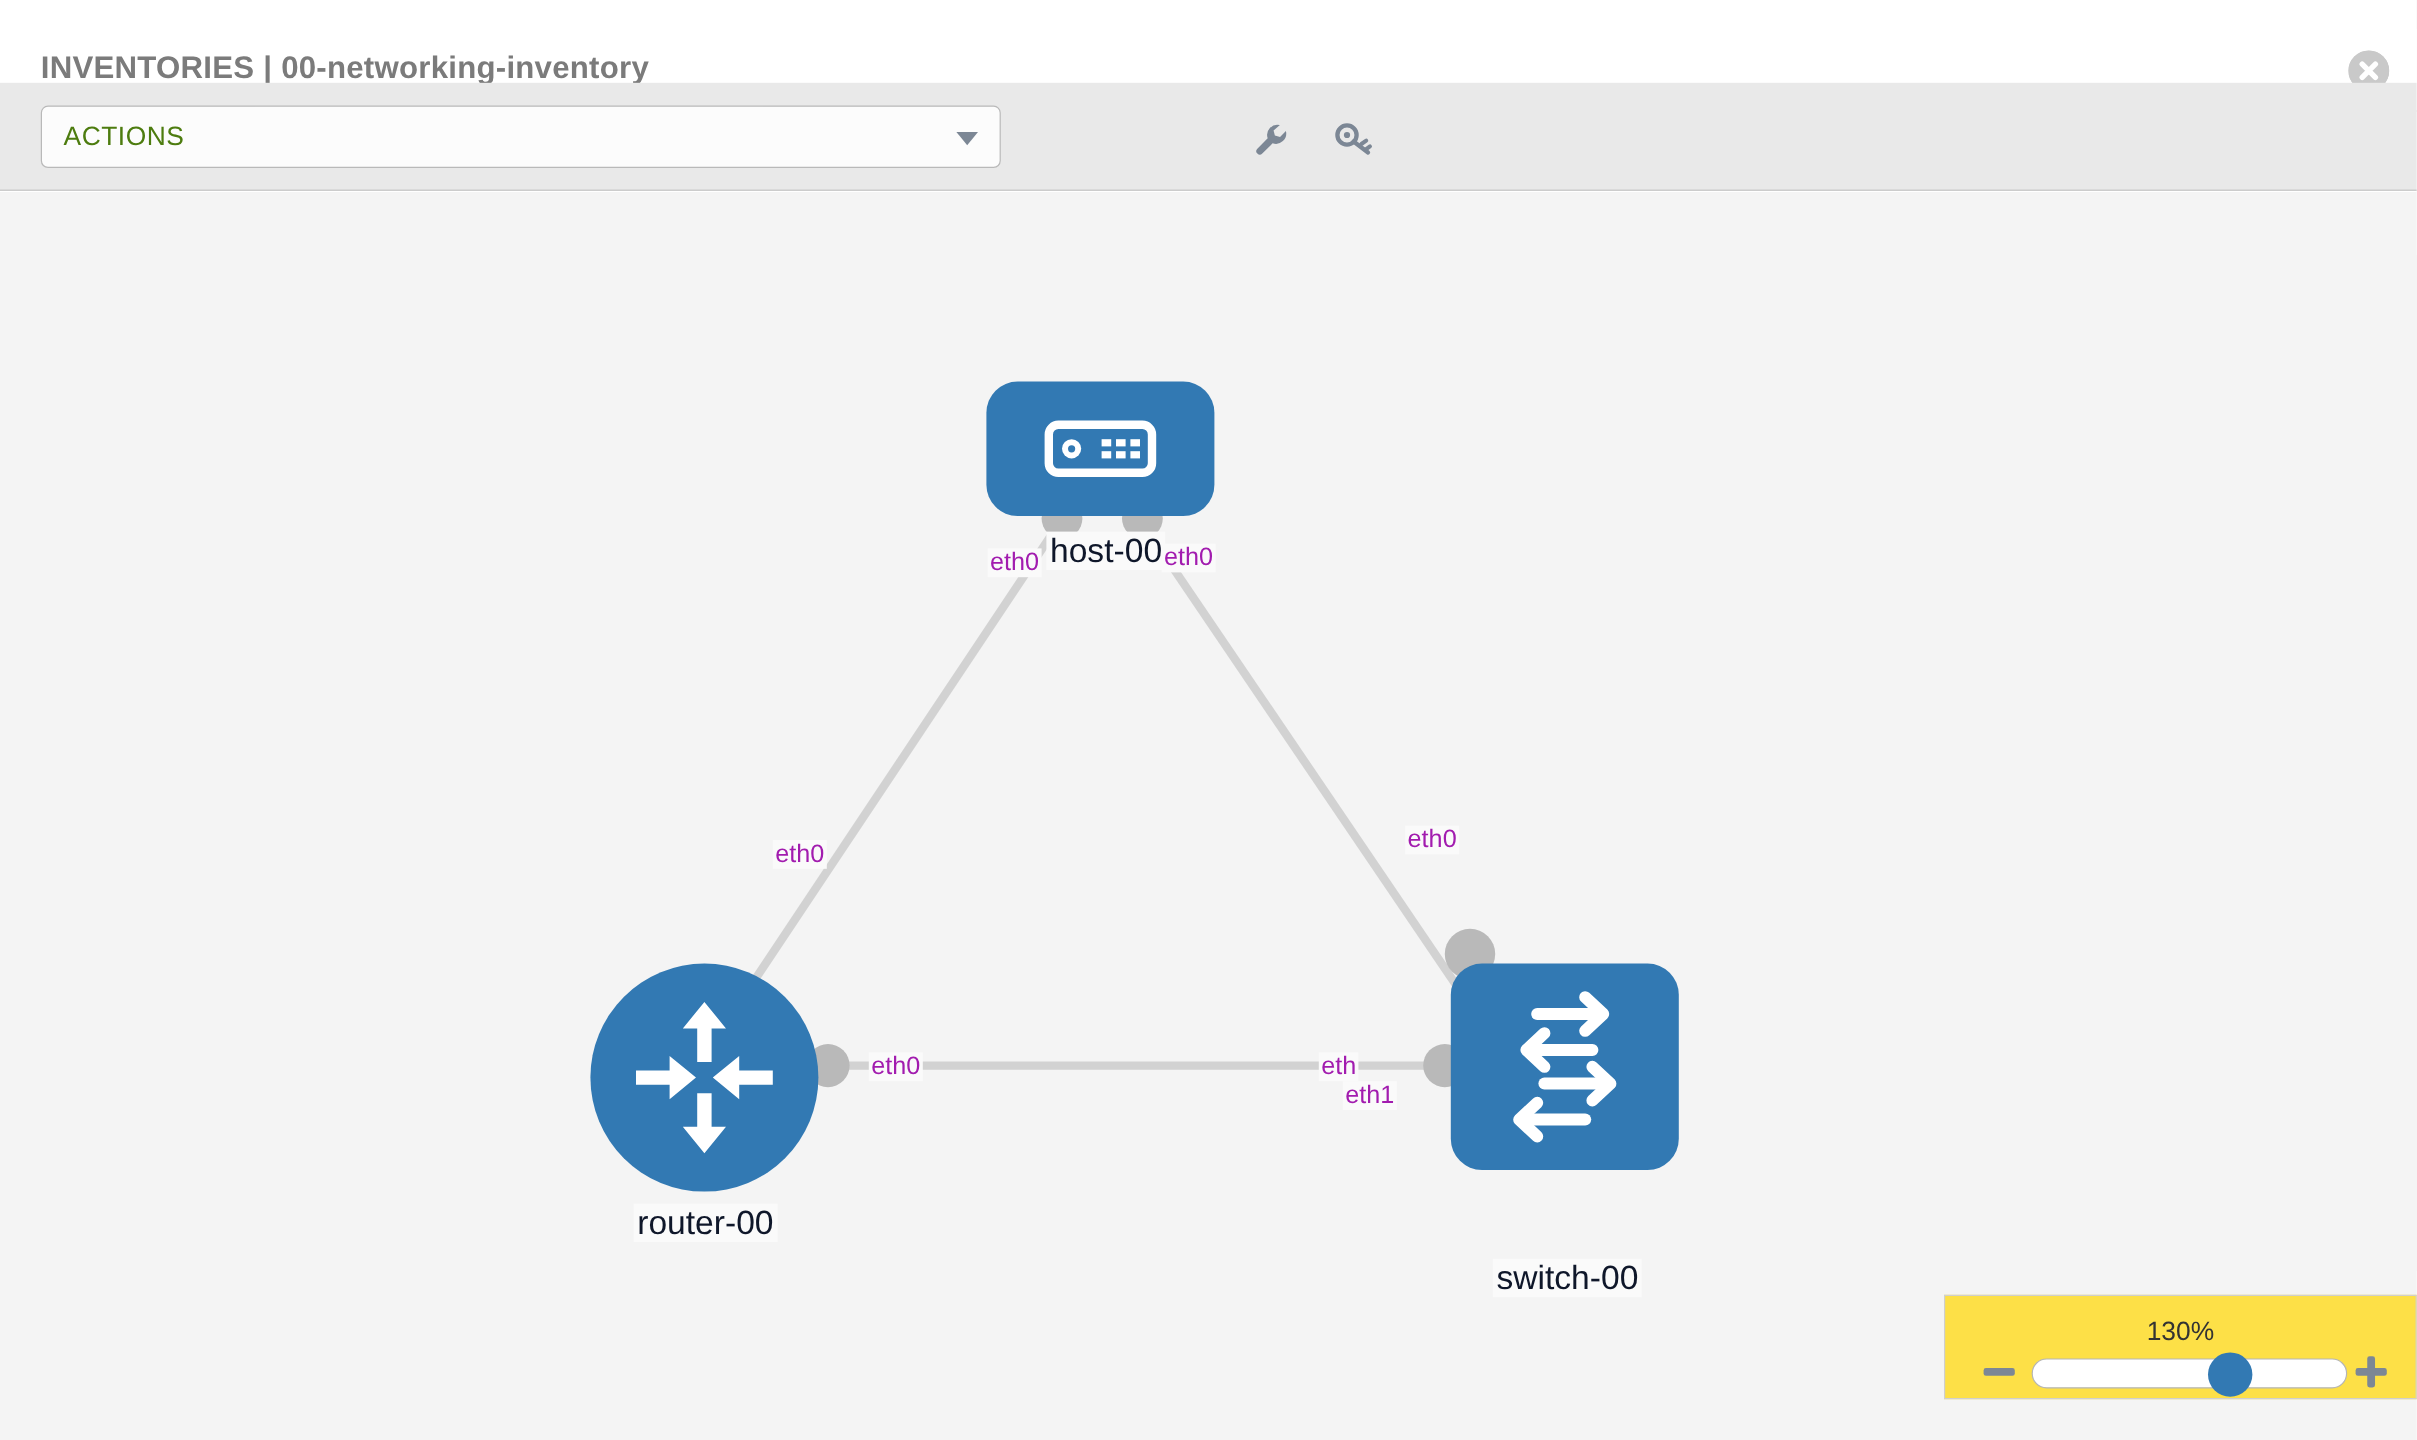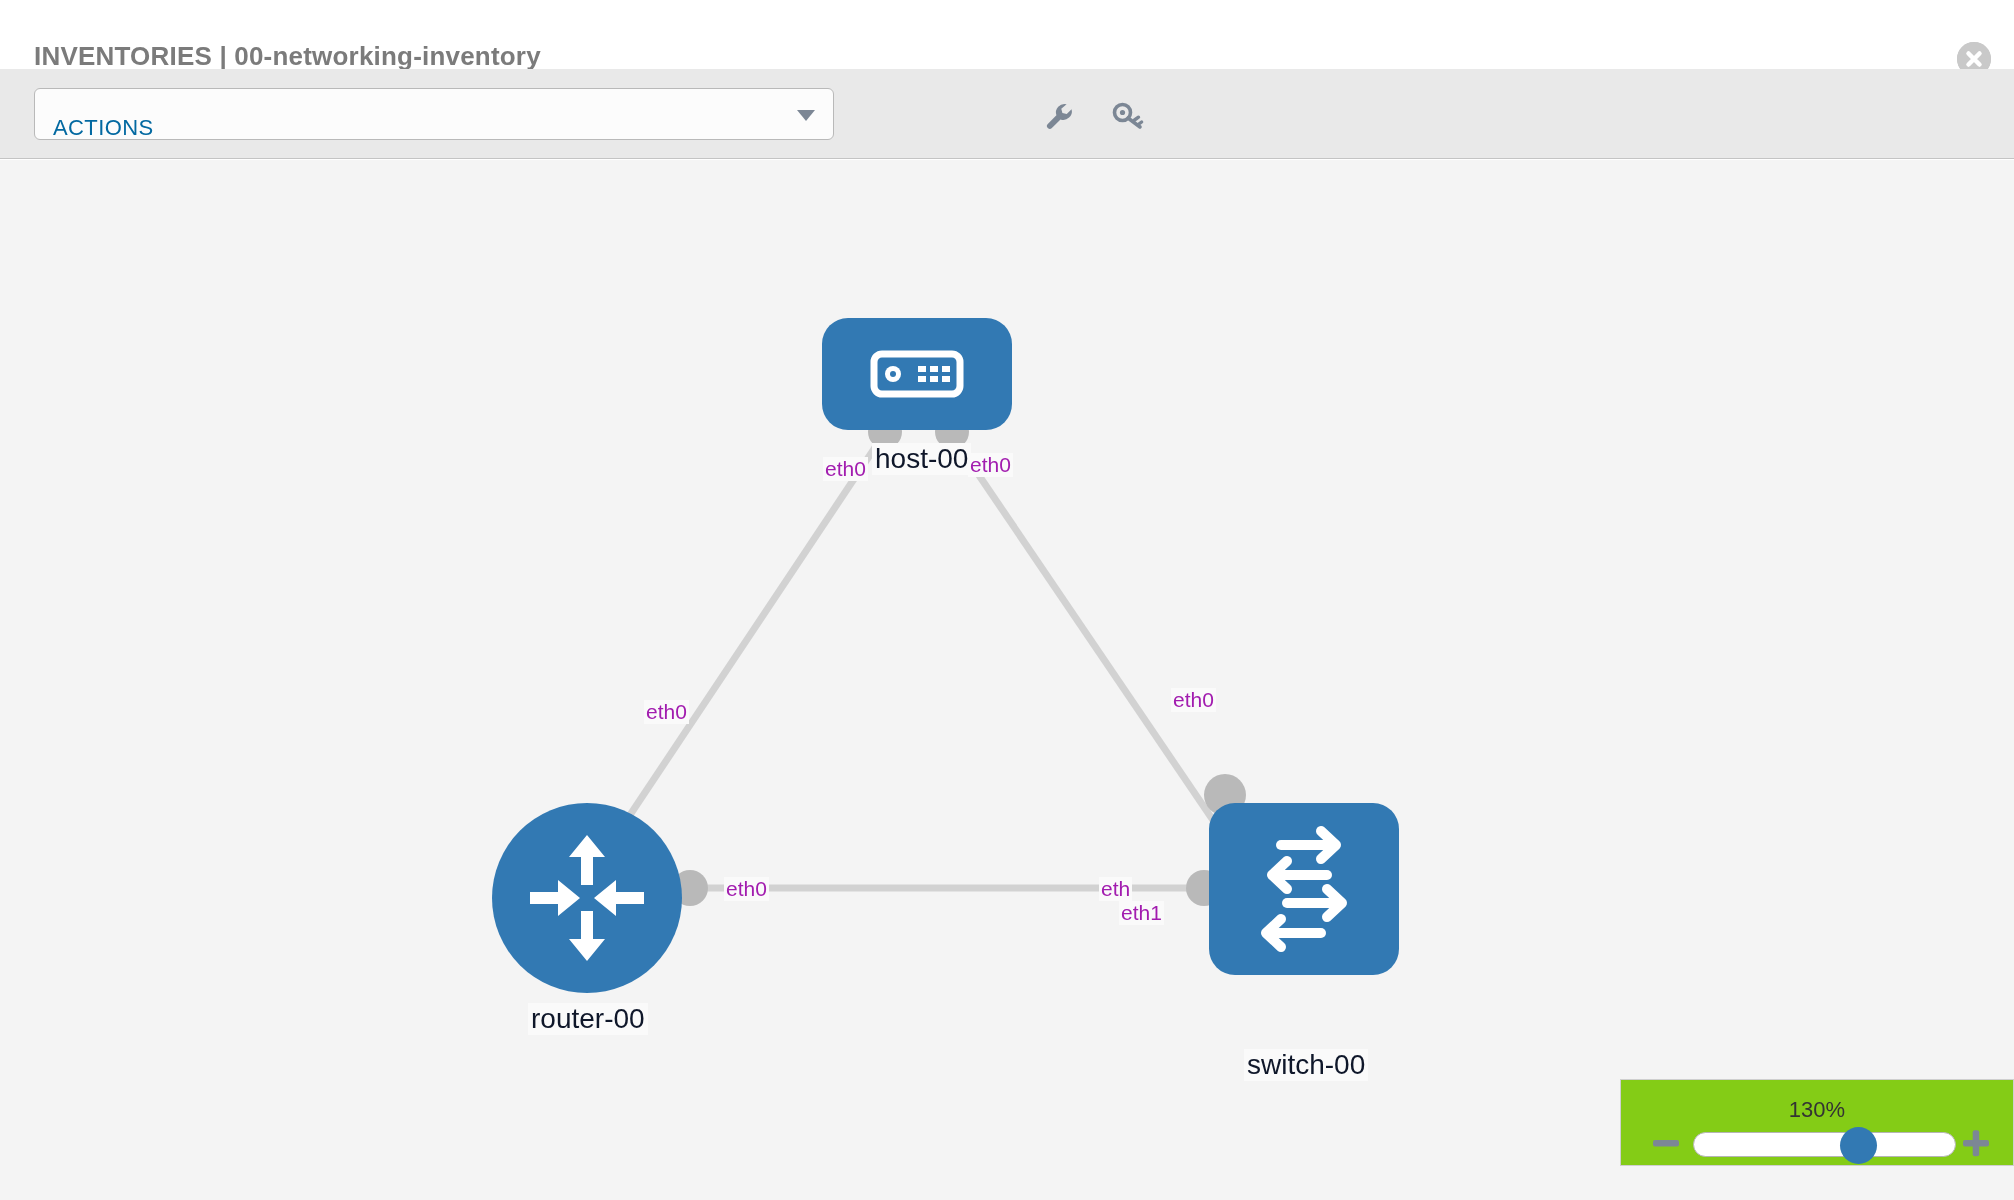--- a/index.html
+++ b/index.html
@@ -31,22 +31,22 @@
   .toolbar {
     position: absolute; left: 0; top: 69px; width: 2014px; height: 90px;
     background: #e9e9e9; border-bottom: 1px solid #c4c4c4;
   }
   .select-box {
     position: absolute; background: #fcfcfc;
     border: 1px solid #b9b9b9; border-radius: 6px;
     height: 52px; cursor: pointer;
   }
   .select-box .sel-text {
-    position: absolute; left: 18px; top: 26px;
-    font-size: 22px; color: #0369a1; letter-spacing: .4px;
+    position: absolute; left: 18px; top: 12px;
+    font-size: 22px; color: #4d7c0f; letter-spacing: .4px;
   }
   .caret {
     position: absolute; right: 18px; top: 21px;
     width: 0; height: 0;
     border-left: 9px solid transparent;
     border-right: 9px solid transparent;
     border-top: 11px solid #7c8795;
   }
   #actions-select { left: 34px; top: 19px; width: 800px; }
   #search-select  { left: 1180px; top: 19px; width: 800px; }
@@ -86,21 +86,21 @@
   #node-router { left: 492px;  top: 643px; width: 190px; height: 190px; border-radius: 50%; }
 
   .connector {
     position: absolute; background: #b9b9b9; border-radius: 50%;
   }
 
   
   .zoom-widget {
     position: absolute; left: 1620px; top: 1079px;
     width: 394px; height: 87px;
-    background: #84cc16; border: 1px solid #cfcfcf;
+    background: #fde047; border: 1px solid #cfcfcf;
   }
   .zoom-level {
     position: absolute; left: 0; right: 0; top: 17px;
     text-align: center; font-size: 22px; color: #333;
   }
   .zoom-minus, .zoom-plus {
     position: absolute; top: 46px; cursor: pointer;
     width: 34px; height: 34px;
   }
   .zoom-minus { left: 28px; }

